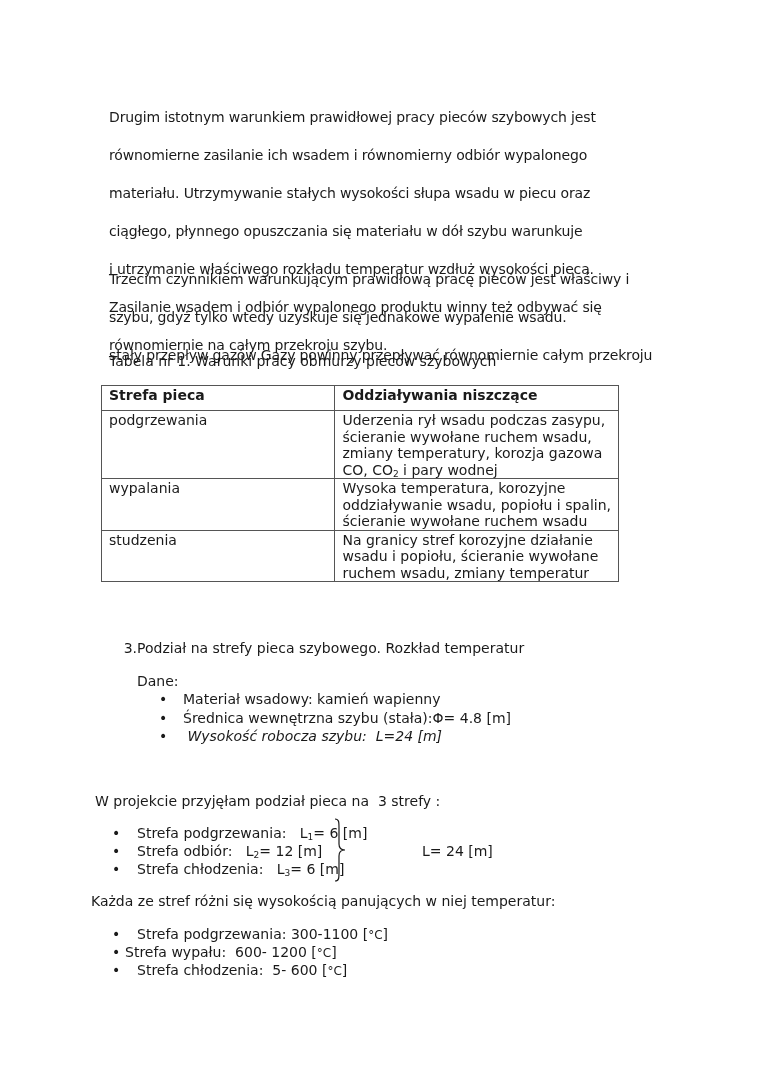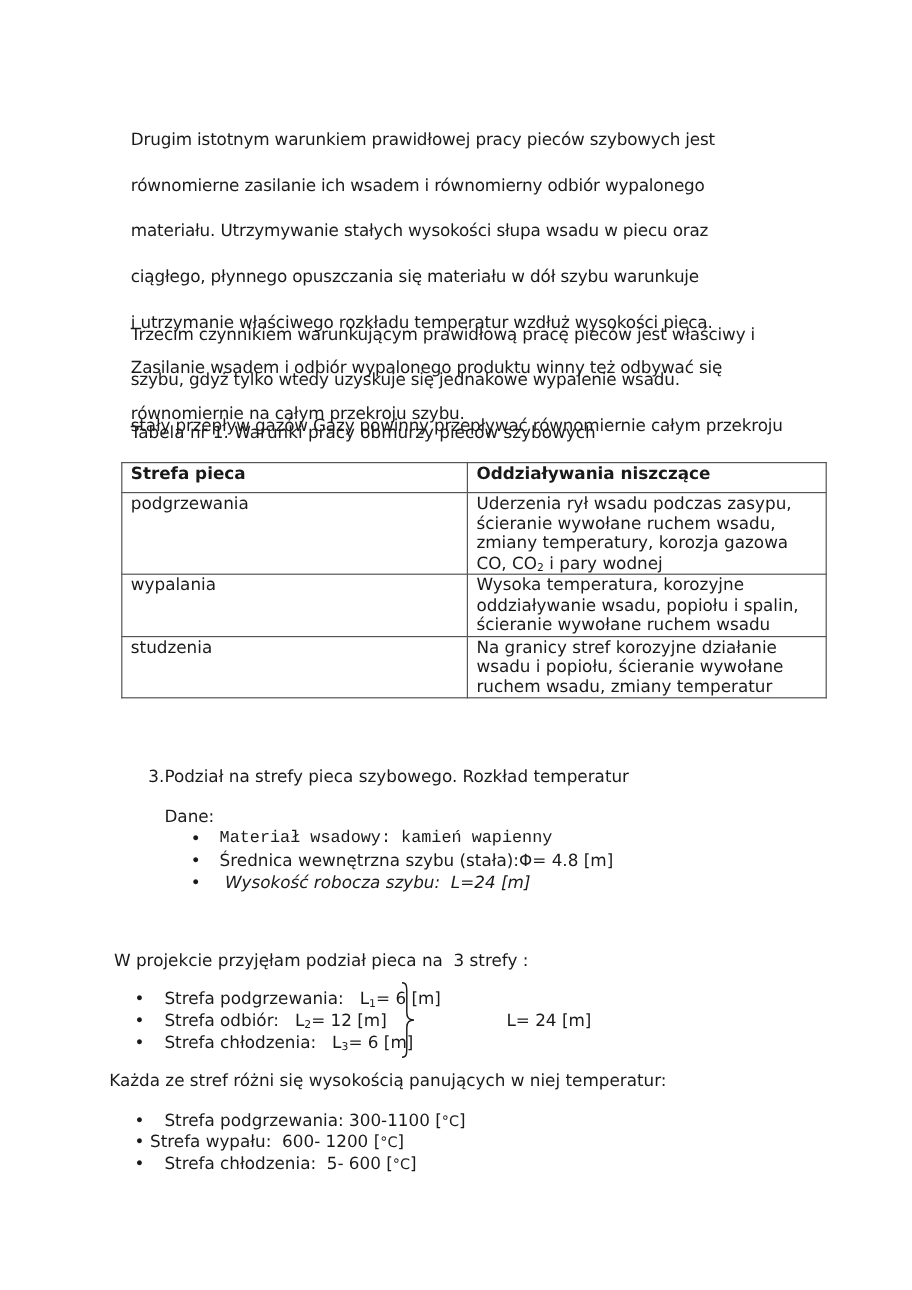--- a/index.html
+++ b/index.html
@@ -30,21 +30,21 @@
       left: 109px;
       top: 352px;
       line-height: 19px;
       white-space: nowrap;
     }
     table.tbl {
       position: absolute;
       left: 101px;
       top: 385px;
       border-collapse: collapse;
-      width: 588px;
+      width: 518px;
     }
     table.tbl td, table.tbl th {
       border: 1px solid #555;
       vertical-align: top;
       text-align: left;
       padding: 1px 7px 0 7px;
       line-height: 16.5px;
       font-size: 14px;
     }
     table.tbl th { font-weight: bold; height: 23px; padding-top: 1px; }
@@ -147,21 +147,21 @@
   </table>
 
 <div class="heading">
   <span class="num">3.</span><span>Podział na strefy pieca szybowego.  Rozkład temperatur</span>
 </div>
 
 <div class="textline" style="left:137px; top:672px;">Dane:</div>
 
 <div class="bullet-item" style="left:159px; top:690px;">
   <span class="dot">•</span>
-  <span class="txt" style="left:24px;font-family:Liberation Mono, monospace;">Materiał wsadowy: kamień wapienny</span>
+  <span class="txt" style="left:24px;">Materiał wsadowy: kamień wapienny</span>
 </div>
 <div class="bullet-item" style="left:159px; top:709px;">
   <span class="dot">•</span>
   <span class="txt" style="left:24px;">Średnica wewnętrzna szybu (stała):Φ= 4.8 [m]</span>
 </div>
 <div class="bullet-item" style="left:159px; top:727px;">
   <span class="dot">•</span>
   <span class="txt" style="left:24px; white-space:pre;font-style:italic;"> Wysokość robocza szybu:  L=24 [m]</span>
 </div>
 

